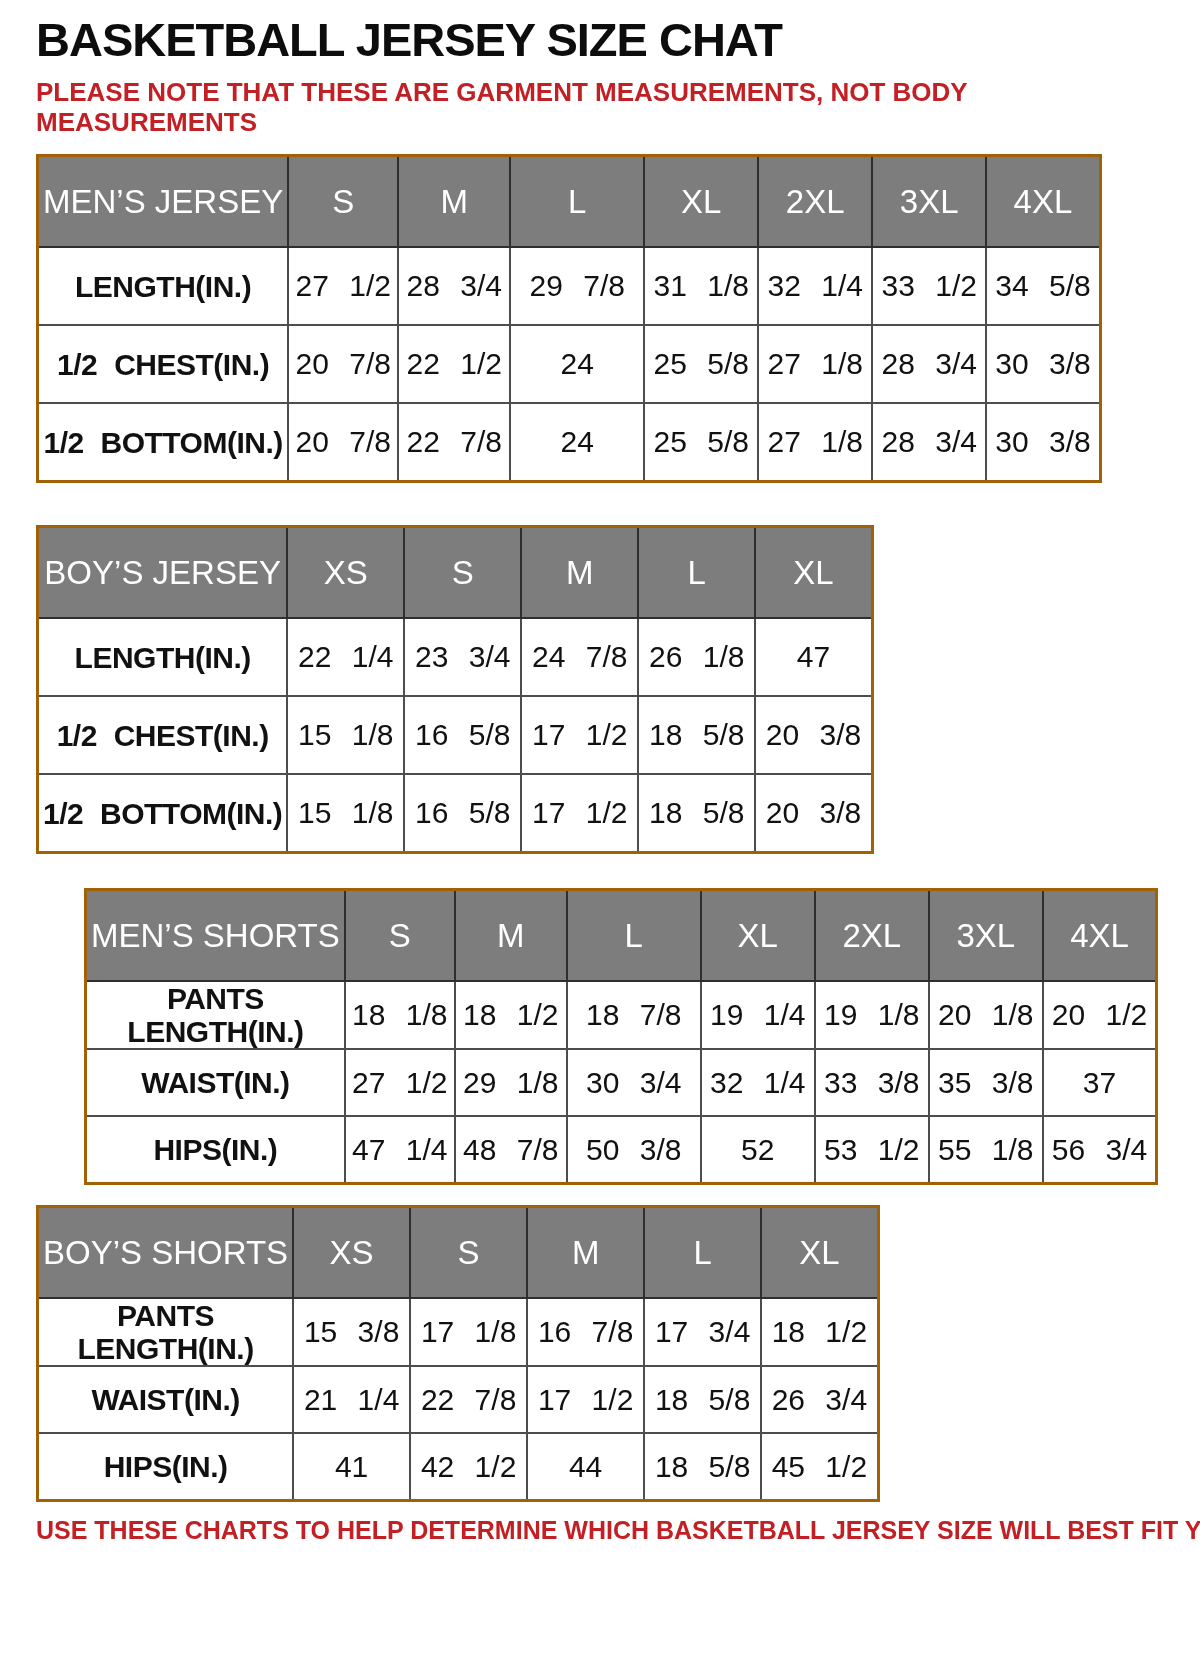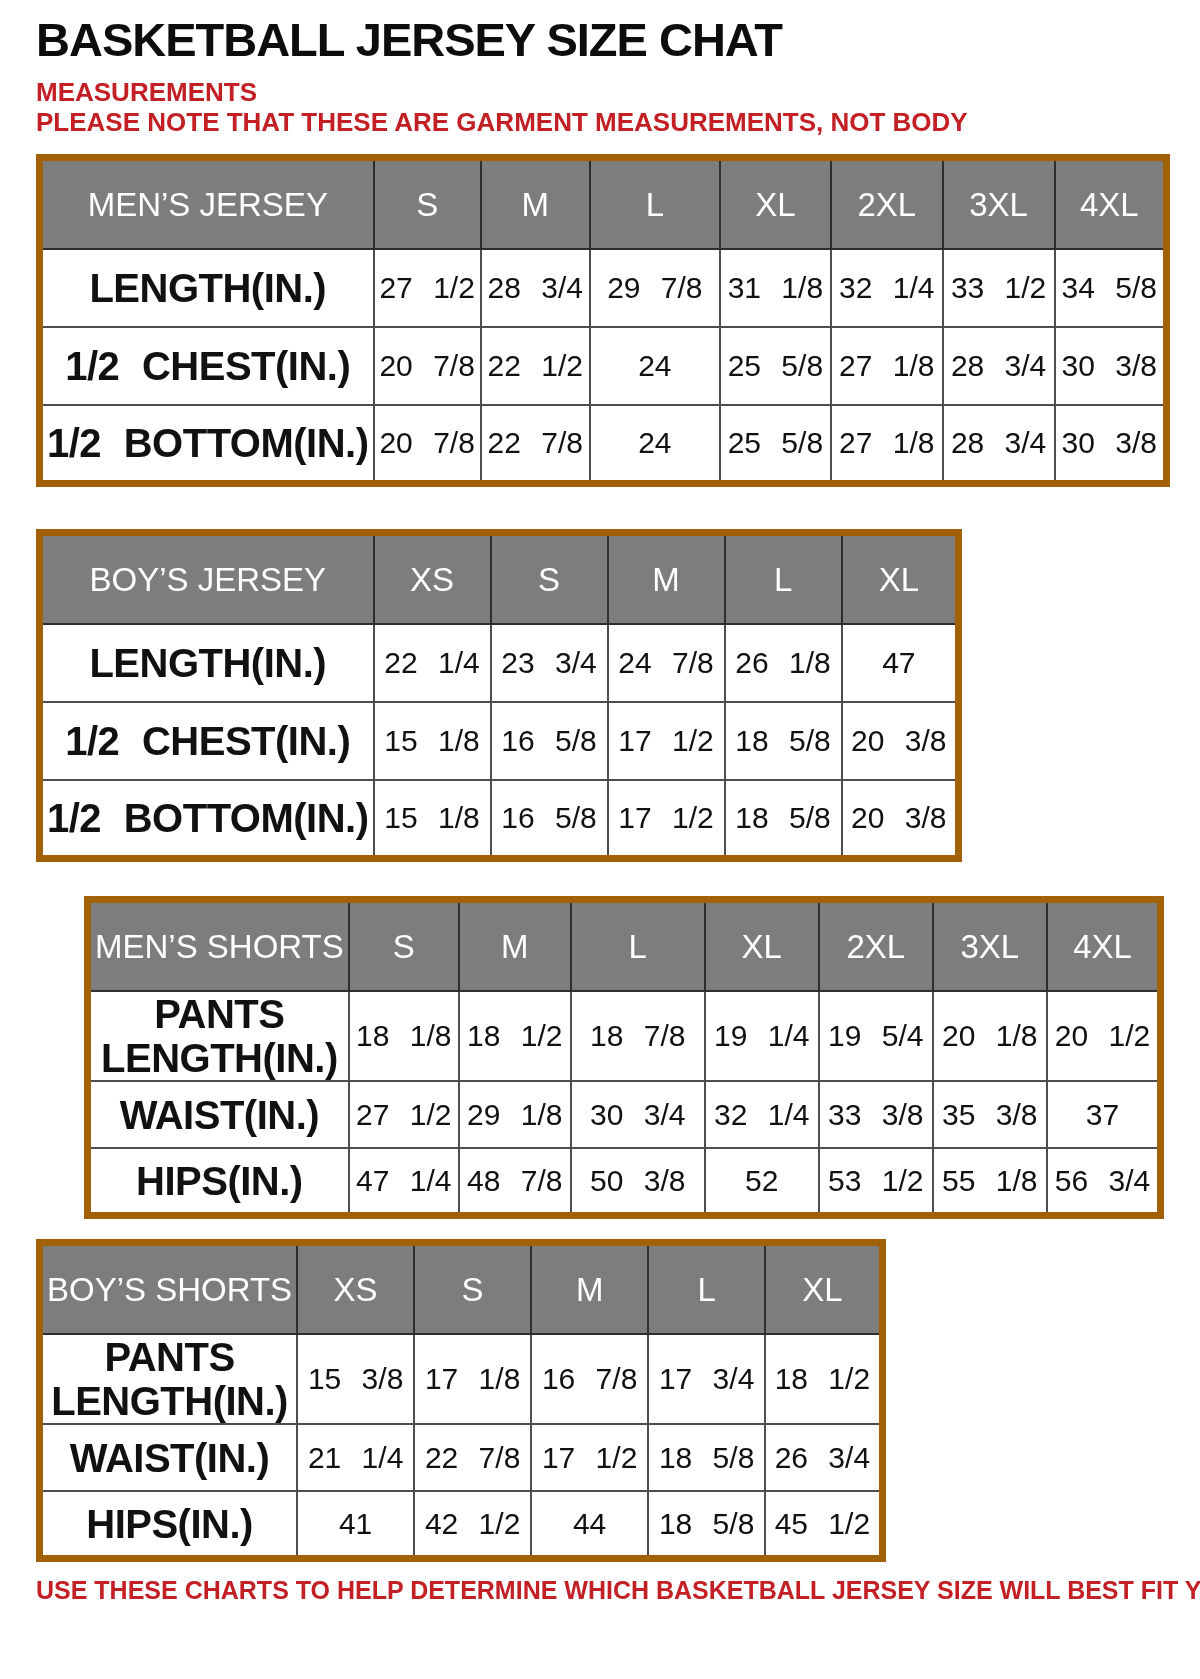--- a/index.html
+++ b/index.html
@@ -29,41 +29,41 @@
     font-weight: bold;
     font-size: 26px;
     line-height: 1.18;
     margin: 0 0 16px 0;
   }
   .note-top span { display: block; }
 
   table.size-table {
     border-collapse: collapse;
     table-layout: fixed;
-    border: 7px solid #a16207;
+    border: 3px solid #a16207;
   }
   table.size-table th, table.size-table td {
     border: 2px solid #4d4d4d;
     text-align: center;
     vertical-align: middle;
     padding: 0 4px;
     overflow: hidden;
   }
   table.size-table thead tr { height: 92px; }
   table.size-table thead th {
     background: #7d7d7d;
     color: #ffffff;
     font-weight: normal;
     font-size: 33px;
     border-color: #2e2e2e;
     white-space: nowrap;
   }
   table.size-table tbody th {
     font-weight: bold;
-    font-size: 40px;
+    font-size: 30px;
     letter-spacing: -0.5px;
     word-spacing: 0.3em;
     background: #ffffff;
     line-height: 1.1;
   }
   table.size-table tbody td {
     font-size: 30px;
     word-spacing: 0.4em;
     background: #ffffff;
   }
@@ -94,22 +94,22 @@
   col.n-col   { width: 117px; }
 </style>
 </head>
 <body>
 
 <div class="page">
 
   <h1 class="title">BASKETBALL JERSEY SIZE CHAT</h1>
 
   <p class="note-top">
+    <span>PLEASE NOTE THAT THESE ARE GARMENT MEASUREMENTS, NOT BODY</span>
     <span>MEASUREMENTS</span>
-    <span>PLEASE NOTE THAT THESE ARE GARMENT MEASUREMENTS, NOT BODY</span>
   </p>
 
   <table id="t0" class="size-table jersey">
     <colgroup>
       <col class="w-label">
         <col class="w-s">
         <col class="w-m">
         <col class="w-l">
       <col class="w-x">
         <col class="w-x">
@@ -232,21 +232,21 @@
           <th>4XL</th>
         </tr>
       </thead>
       <tbody>
         <tr>
           <th>PANTS LENGTH(IN.)</th>
           <td>18 1/8</td>
           <td>18 1/2</td>
           <td>18 7/8</td>
           <td>19 1/4</td>
-          <td>19 5/4</td>
+          <td>19 1/8</td>
           <td>20 1/8</td>
           <td>20 1/2</td>
         </tr>
         <tr>
           <th>WAIST(IN.)</th>
           <td>27 1/2</td>
           <td>29 1/8</td>
           <td>30 3/4</td>
           <td>32 1/4</td>
           <td>33 3/8</td>

